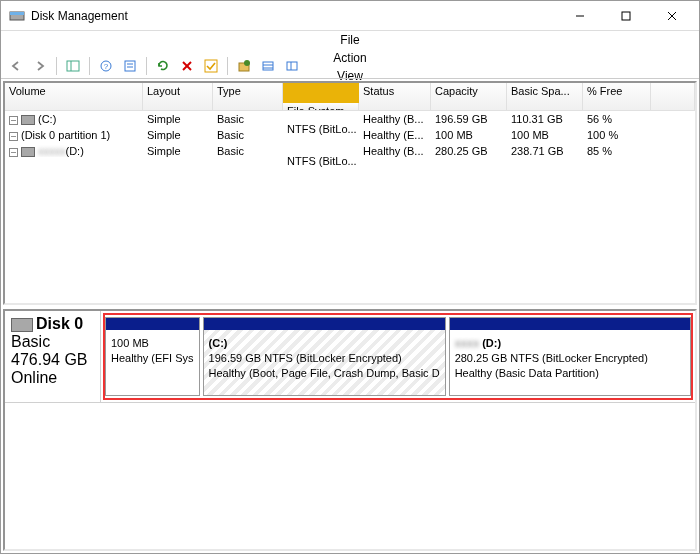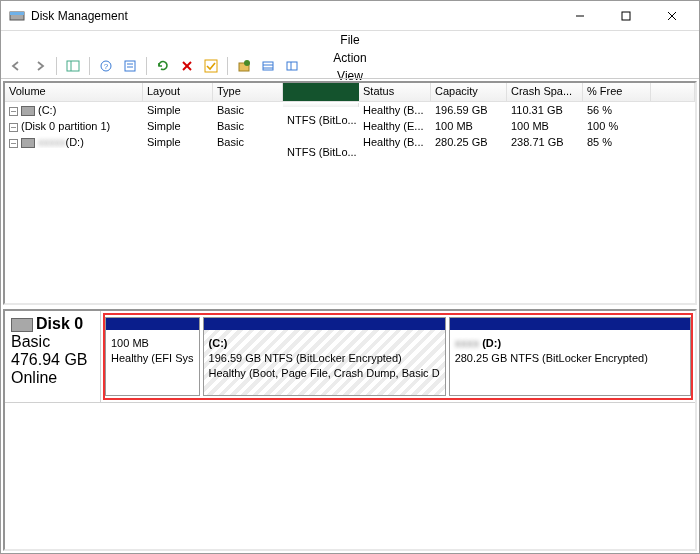--- a/index.html
+++ b/index.html
@@ -9,21 +9,21 @@
   .titlebar .icon { width: 16px; height: 16px; margin-right: 6px; }
   .titlebar .title { flex: 1; font-size: 12px; }
   .winbtns { display: flex; }
   .winbtn { width: 46px; height: 30px; display: flex; align-items: center; justify-content: center; cursor: pointer; }
   .menubar { height: 22px; display: flex; align-items: center; padding: 0 4px; font-size: 12px; flex-direction: column; }
   .menubar span { padding: 2px 8px; cursor: pointer; }
   .toolbar { height: 26px; display: flex; align-items: center; padding: 0 4px; border-bottom: 1px solid #ccc; gap: 2px; }
   .tb-btn { width: 22px; height: 22px; display: flex; align-items: center; justify-content: center; cursor: pointer; border: 1px solid transparent; }
   .tb-sep { width: 1px; height: 18px; background: #ccc; margin: 0 3px; }
   .volume-pane { flex: 0 0 224px; border: 2px inset #e8e8e8; margin: 2px; overflow: hidden; display: flex; flex-direction: column; }
-  .vh-row { display: flex; background: #14532d; border-bottom: 1px solid #e0e0e0; height: 19px; }
+  .vh-row { display: flex; background: #eab308; border-bottom: 1px solid #e0e0e0; height: 28px; }
   .vh-cell { border-right: 1px solid #e0e0e0; padding: 2px 4px; cursor: pointer; background: linear-gradient(#fdfdfd,#f0f0f0); white-space: nowrap; overflow: hidden; font-size: 11px; }
   .vrow { display: flex; height: 16px; align-items: center; }
   .vrow > div { padding: 0 4px; white-space: nowrap; overflow: hidden; font-size: 11px; }
   .c-vol { width: 138px; } .c-lay { width: 70px; } .c-typ { width: 70px; } .c-fs { width: 76px; margin-top: 20px; } .c-st { width: 72px; } .c-cap { width: 76px; } .c-fr { width: 76px; } .c-pct { width: 68px; } .c-ext { flex:1; }
   .expander { display: inline-block; width: 9px; height: 9px; border: 1px solid #888; text-align: center; line-height: 7px; font-size: 9px; margin-right: 3px; color:#555; cursor:pointer; }
   .mini-disk { display: inline-block; width: 14px; height: 10px; background: #a8a8a8; border: 1px solid #666; margin-right: 3px; vertical-align: middle; }
   .disk-pane { flex: 1; border: 2px inset #e8e8e8; margin: 2px; overflow: hidden; display:flex; flex-direction:column; }
   .disk-block { border-bottom: 1px solid #d0d0d0; display: flex; min-height: 92px; }
   .disk-left { width: 96px; border-right: 1px solid #d0d0d0; padding: 4px 6px; font-size: 16px; }
   .disk-left .disk-icon { display: inline-block; width: 22px; height: 14px; background: #a8a8a8; border: 1px solid #666; margin-right: 3px; vertical-align: middle; }
@@ -154,21 +154,21 @@
   </div>
 
   <div class="volume-pane">
     <div class="vh-row">
       <div class="vh-cell c-vol">Volume</div>
       <div class="vh-cell c-lay">Layout</div>
       <div class="vh-cell c-typ">Type</div>
       <div class="vh-cell c-fs">File System</div>
       <div class="vh-cell c-st">Status</div>
       <div class="vh-cell c-cap">Capacity</div>
-      <div class="vh-cell c-fr">Crash Spa...</div>
+      <div class="vh-cell c-fr">Basic Spa...</div>
       <div class="vh-cell c-pct">% Free</div>
       <div class="vh-cell c-ext"></div>
     </div>
 
     <div class="vrow">
       <div class="c-vol"><span class="expander">–</span><span class="mini-disk"></span><span>(C:)</span></div>
       <div class="c-lay">Simple</div>
       <div class="c-typ">Basic</div>
       <div class="c-fs">NTFS (BitLo...</div>
       <div class="c-st">Healthy (B...</div>
@@ -223,20 +223,21 @@
             <div><b>(C:)</b></div>
             <div>196.59 GB NTFS (BitLocker Encrypted)</div>
             <div>Healthy (Boot, Page File, Crash Dump, Basic D</div>
           </div>
         </div>
         <div class="part" style="flex:1 1 0">
           <div class="part-head"></div>
           <div class="part-body">
             <div><b><span class="blur">xxxx</span><span> (D:)</span></b></div>
             <div>280.25 GB NTFS (BitLocker Encrypted)</div>
+            <div>Healthy (Basic Data Partition)</div>
           </div>
         </div>
       </div>
     </div>
 
     <div style="flex:1"></div>
 
   </div>
 
 </div>

